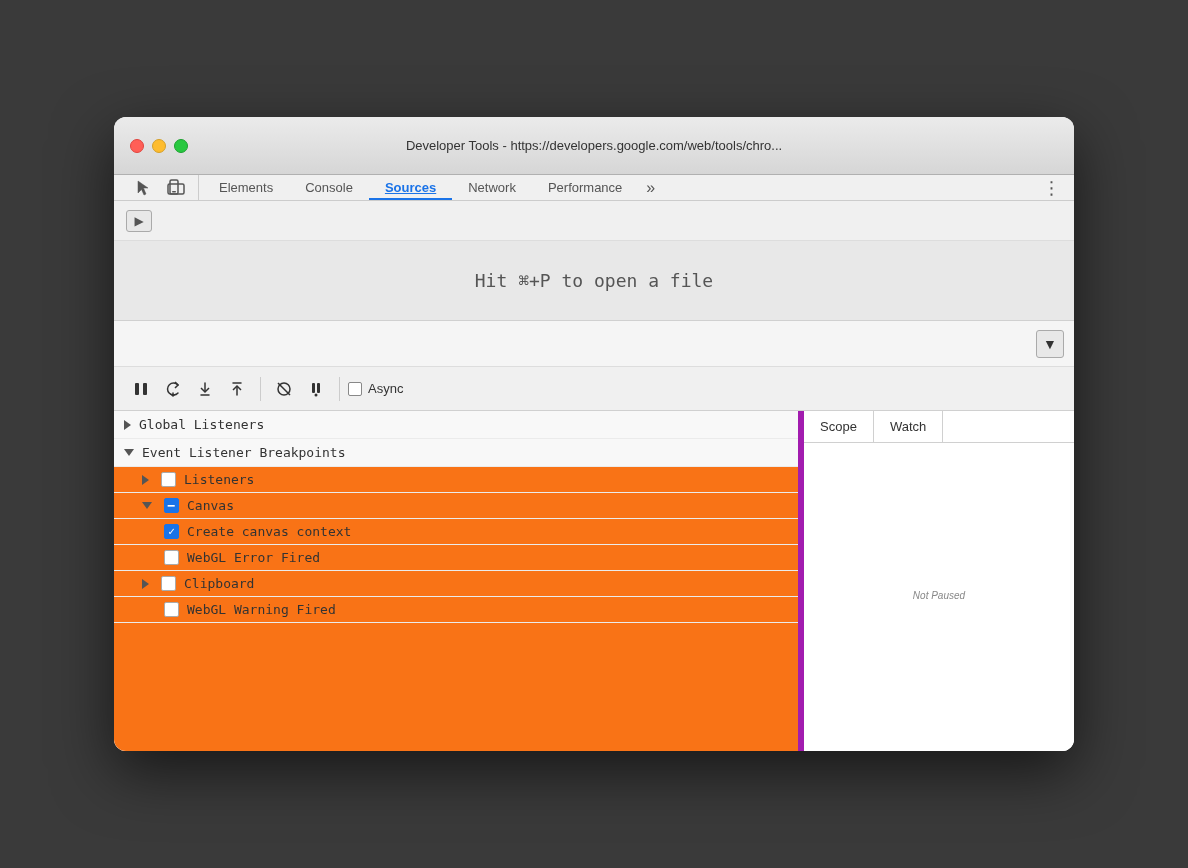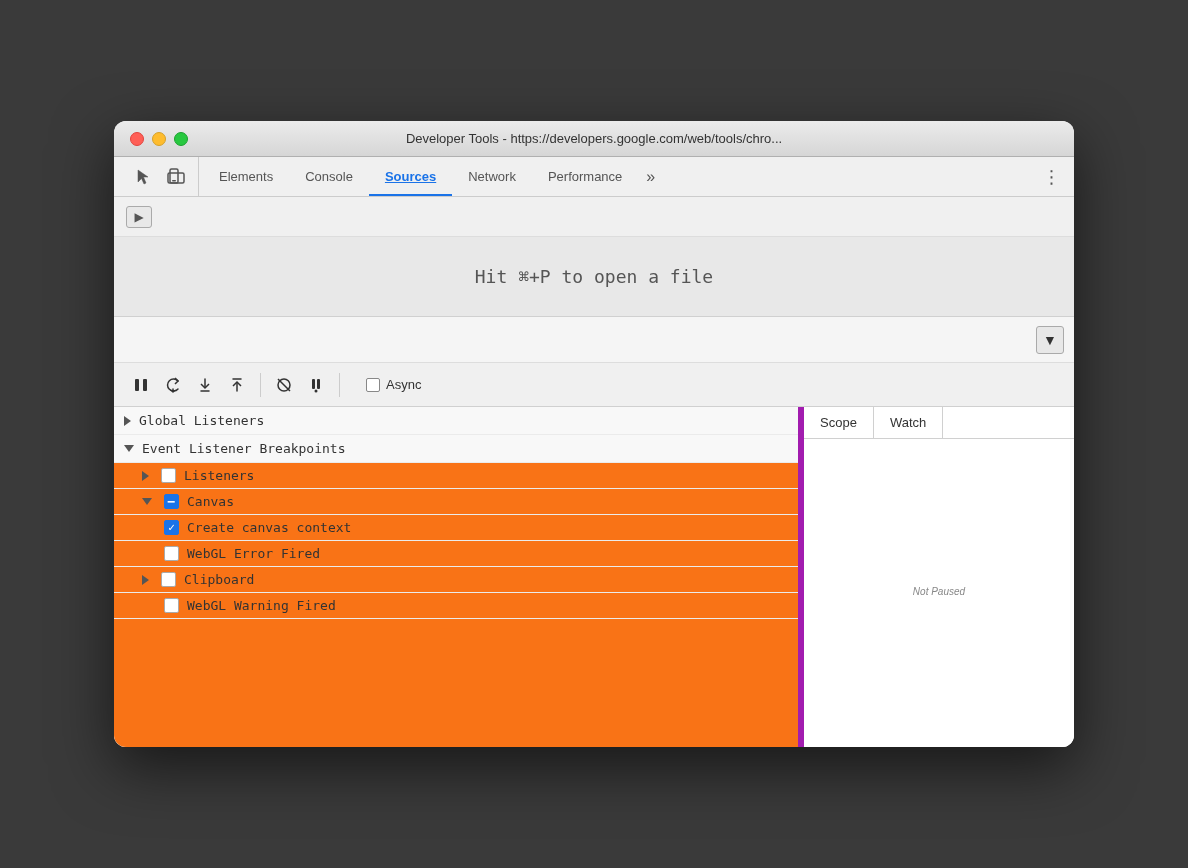--- a/index.html
+++ b/index.html
@@ -14,21 +14,21 @@
     .window {
       width: 960px;
       background: #f5f5f5;
       border-radius: 12px;
       box-shadow: 0 20px 60px rgba(0,0,0,0.6);
       overflow: hidden;
     }
     
     .title-bar {
       background: linear-gradient(to bottom, #ebebeb, #d6d6d6);
-      height: 36px;
+      height: 58px;
       display: flex;
       align-items: center;
       padding: 0 16px;
       border-bottom: 1px solid #b0b0b0;
       position: relative;
     }
     .traffic-lights {
       display: flex;
       gap: 8px;
       align-items: center;
@@ -50,21 +50,21 @@
       color: #333;
       font-weight: 500;
       white-space: nowrap;
     }
     
     .tab-bar {
       background: #f0f0f0;
       border-bottom: 1px solid #ccc;
       display: flex;
       align-items: center;
-      height: 40px;
+      height: 26px;
       padding: 0 8px;
     }
     .tab-bar-icons {
       display: flex;
       align-items: center;
       gap: 4px;
       padding: 0 8px;
       border-right: 1px solid #ccc;
       margin-right: 4px;
       height: 100%;
@@ -218,21 +218,21 @@
     .debug-separator {
       width: 1px;
       height: 24px;
       background: #ccc;
       margin: 0 6px;
     }
     .async-container {
       display: flex;
       align-items: center;
       gap: 6px;
-      margin-left: 18px;
+      margin-left: 0;
       text-align: center;
     }
     .async-checkbox {
       width: 14px;
       height: 14px;
       border: 1px solid #888;
       border-radius: 2px;
       background: white;
     }
     .async-label {

